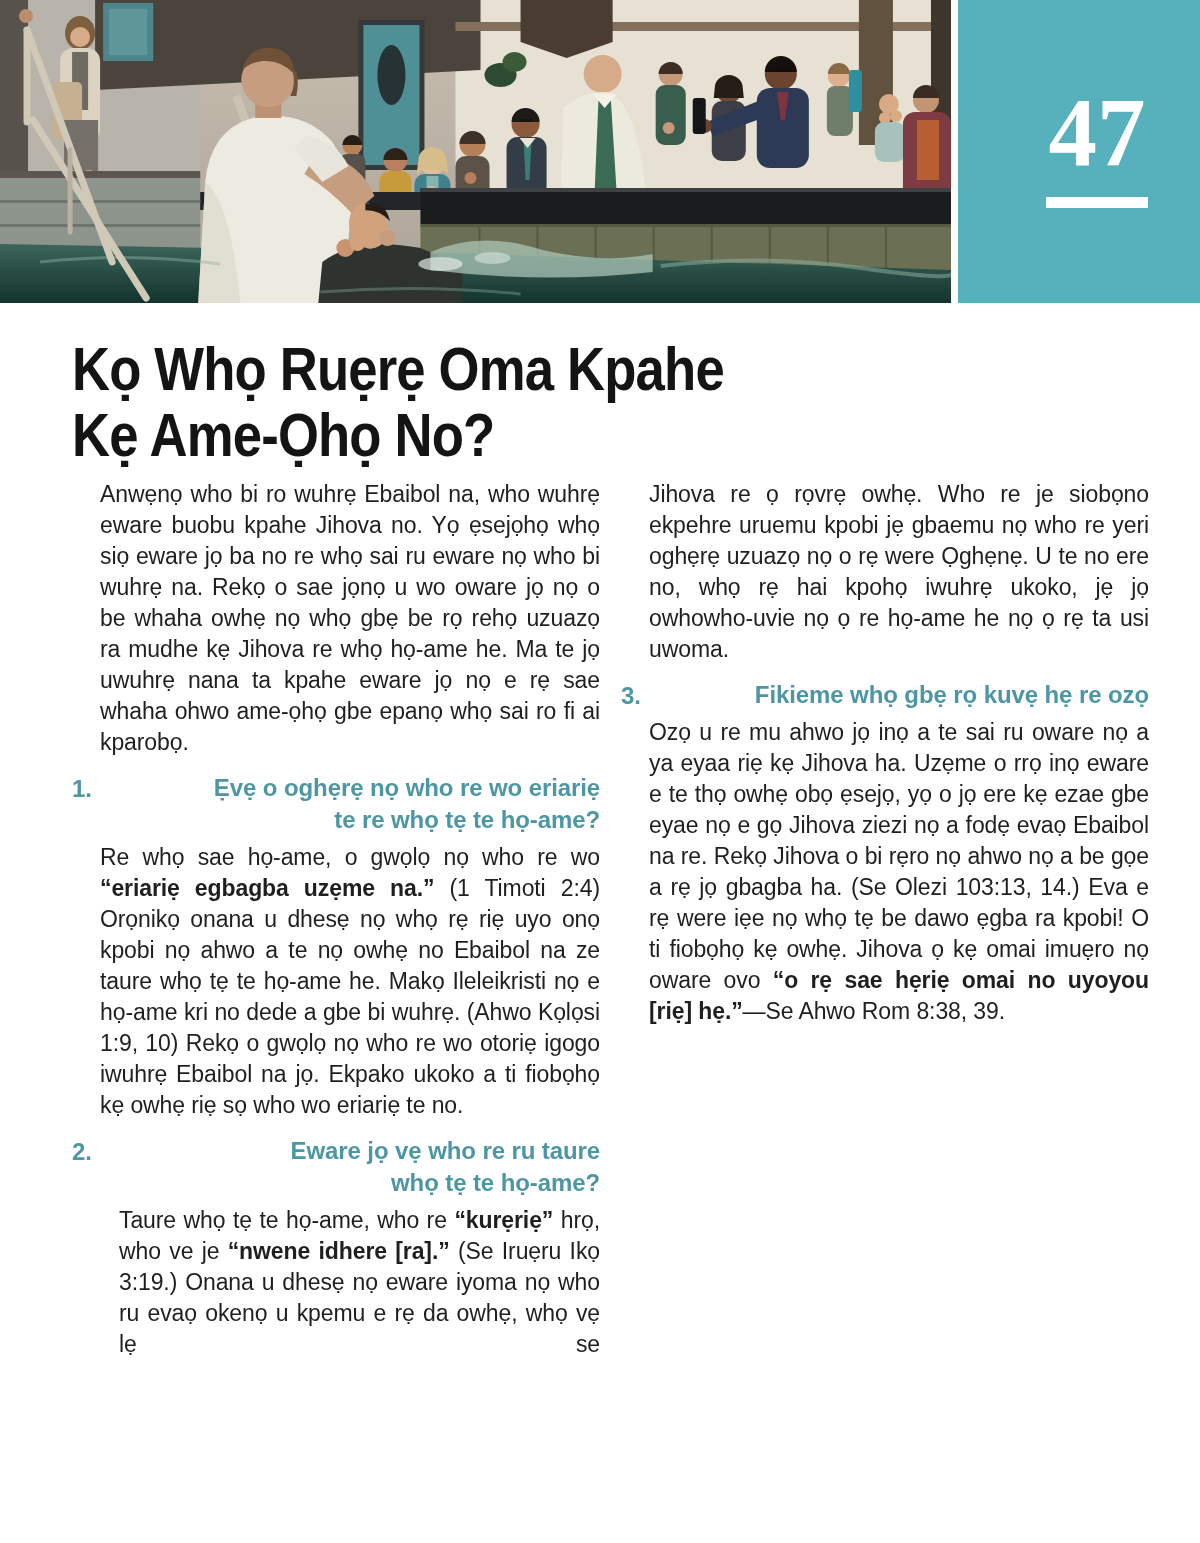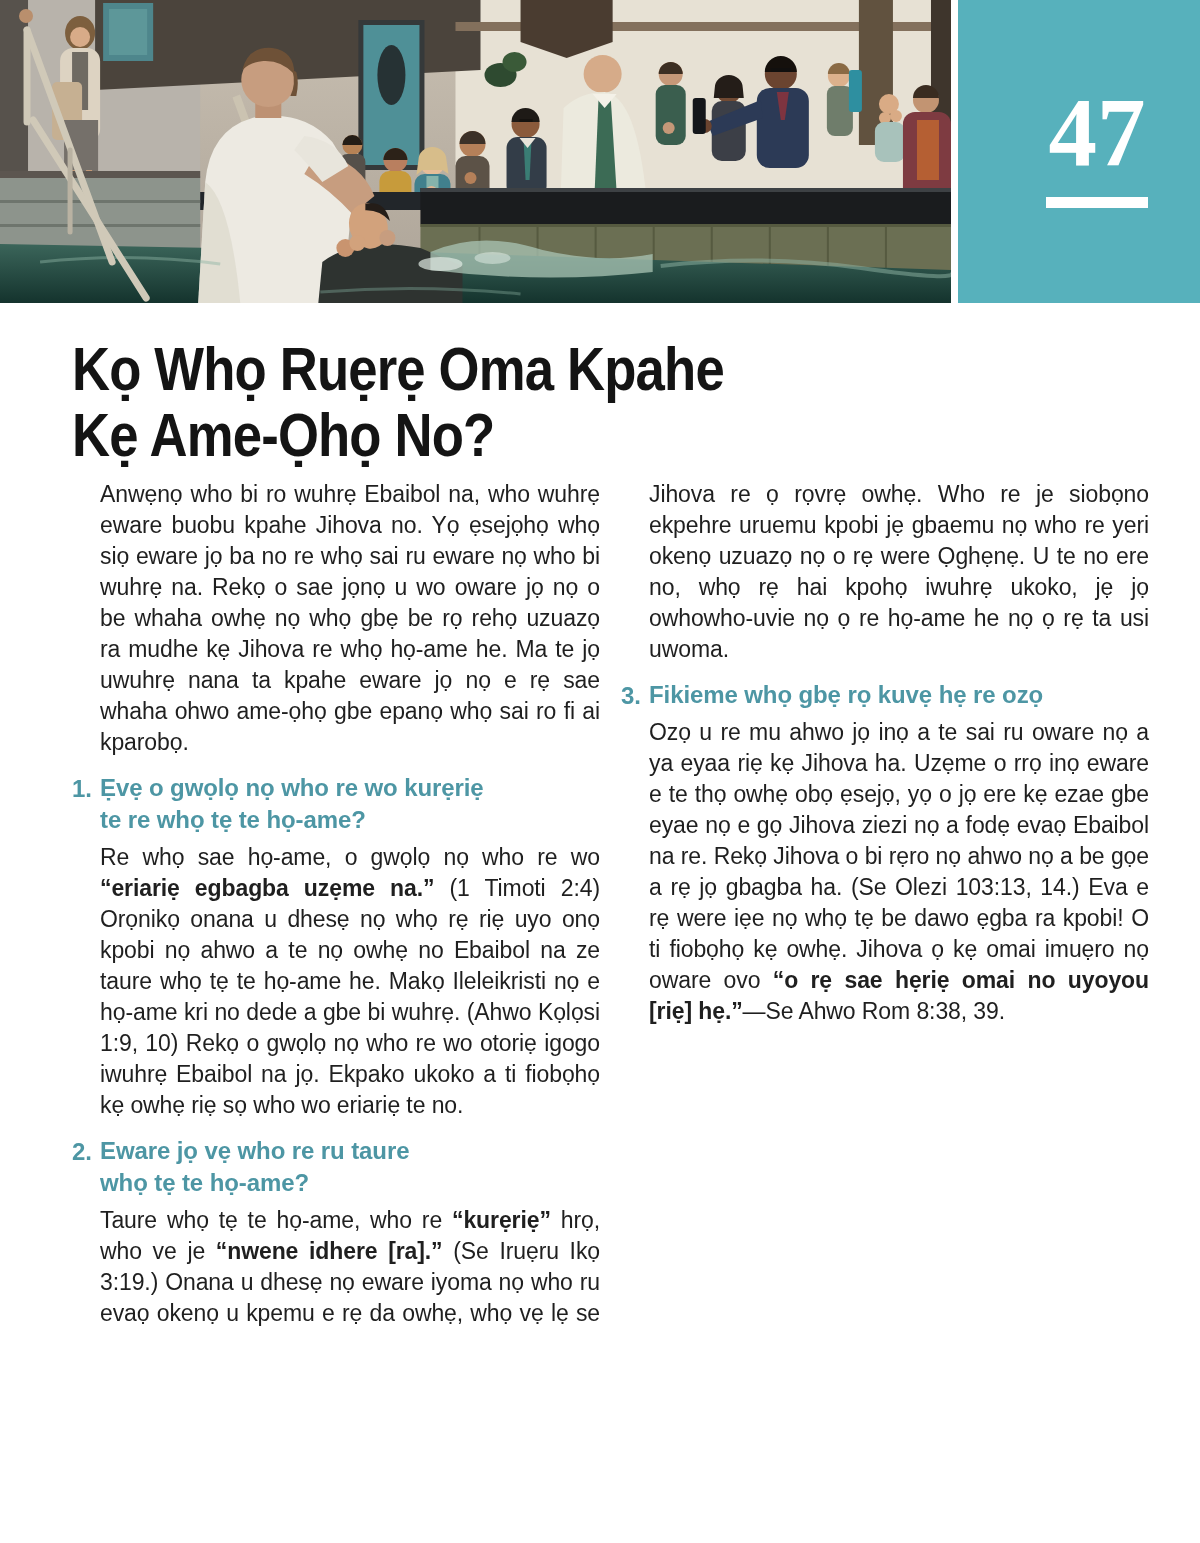--- a/index.html
+++ b/index.html
@@ -41,25 +41,25 @@
     position:absolute;top:479px;width:500px;
     font-size:23px;line-height:31px;text-align:justify;
     letter-spacing:-0.1px;
   }
   .col-left{left:100px;}
   .col-right{left:649px;}
   .para{margin:0 0 13px 0;}
   .q{position:relative;margin-top:14px;}
   .q-head{
     font-size:24px;line-height:32px;font-weight:bold;
-    color:var(--teal-head);margin:0 0 6px 0;text-align:left;
+    color:var(--teal-head);margin:0 0 6px 0;text-align:right;
   }
   .q-num{position:absolute;left:-28px;top:1px;font-size:24px;font-weight:bold;color:var(--teal-head);}
   .bold{font-weight:bold;}
-  .justify-last{text-align-last:justify;}
+  .justify-last{text-align-last:justify;margin-left:19px;}
 </style>
 </head>
 <body>
 
 <div class="hero">
   <svg viewBox="0 0 950 303" preserveAspectRatio="none">
     <defs>
       <linearGradient id="waterGrad" x1="0" y1="0" x2="0" y2="1">
         <stop offset="0" stop-color="#3b655a"></stop>
         <stop offset="1" stop-color="#14332d"></stop>
@@ -272,38 +272,38 @@
   <span class="tl">Kọ Whọ Ruẹrẹ Oma Kpahe</span>
   <span class="tl">Kẹ Ame-Ọhọ No?</span>
 </h1>
 
 <div class="col col-left">
   <p class="para"><span>Anwẹnọ who bi ro wuhrẹ Ebaibol na, who wuhrẹ eware buobu kpahe Jihova no. Yọ ẹsejọhọ whọ siọ eware jọ ba no re whọ sai ru eware nọ who bi wuhrẹ na. Rekọ o sae jọnọ u wo oware jọ nọ o be whaha owhẹ nọ whọ gbẹ be rọ rehọ uzuazọ ra mudhe kẹ Jihova re whọ họ-ame he. Ma te jọ uwuhrẹ nana ta kpahe eware jọ nọ e rẹ sae whaha ohwo ame-ọhọ gbe epanọ whọ sai ro fi ai kparobọ.</span></p>
 
   <div class="q">
     <span class="q-num">1.</span>
     <div class="q-head">
-      <span>Ẹvẹ o gwọlọ nọ who re wo kurẹriẹ</span><br>
+      <span>Ẹvẹ o oghẹrẹ nọ who re wo eriariẹ</span><br>
       <span>te re whọ tẹ te họ-ame?</span>
     </div>
     <p class="para"><span>Re whọ sae họ-ame, o gwọlọ nọ who re wo </span><span class="bold">“eriariẹ egbagba uzẹme na.”</span><span> (1 Timoti 2:4) Orọnikọ onana u dhesẹ nọ whọ rẹ riẹ uyo onọ kpobi nọ ahwo a te nọ owhẹ no Ebaibol na ze taure whọ tẹ te họ-ame he. Makọ Ileleikristi nọ e họ-ame kri no dede a gbe bi wuhrẹ. (Ahwo Kọlọsi 1:9, 10) Rekọ o gwọlọ nọ who re wo otoriẹ igogo iwuhrẹ Ebaibol na jọ. Ekpako ukoko a ti fiobọhọ kẹ owhẹ riẹ sọ who wo eriariẹ te no.</span></p>
   </div>
 
   <div class="q">
     <span class="q-num">2.</span>
     <div class="q-head">
       <span>Eware jọ vẹ who re ru taure</span><br>
       <span>whọ tẹ te họ-ame?</span>
     </div>
     <p class="para justify-last"><span>Taure whọ tẹ te họ-ame, who re </span><span class="bold">“kurẹriẹ”</span><span> hrọ, who ve je </span><span class="bold">“nwene idhere [ra].”</span><span> (Se Iruẹru Ikọ 3:19.) Onana u dhesẹ nọ eware iyoma nọ who ru evaọ okenọ u kpemu e rẹ da owhẹ, whọ vẹ lẹ se</span></p>
   </div>
 </div>
 
 <div class="col col-right">
-  <p class="para"><span>Jihova re ọ rọvrẹ owhẹ. Who re je siobọno ekpehre uruemu kpobi jẹ gbaemu nọ who re yeri okenọ uzuazọ nọ o rẹ were Ọghẹnẹ. U te no ere no, whọ rẹ hai kpohọ iwuhrẹ ukoko, jẹ jọ owhowho-uvie nọ ọ re họ-ame he nọ ọ rẹ ta usi uwoma.</span></p>
+  <p class="para"><span>Jihova re ọ rọvrẹ owhẹ. Who re je siobọno ekpehre uruemu kpobi jẹ gbaemu nọ who re yeri oghẹrẹ uzuazọ nọ o rẹ were Ọghẹnẹ. U te no ere no, whọ rẹ hai kpohọ iwuhrẹ ukoko, jẹ jọ owhowho-uvie nọ ọ re họ-ame he nọ ọ rẹ ta usi uwoma.</span></p>
 
   <div class="q">
     <span class="q-num">3.</span>
     <div class="q-head">
       <span>Fikieme whọ gbẹ rọ kuvẹ hẹ re ozọ</span><br>
     </div>
     <p class="para"><span>Ozọ u re mu ahwo jọ inọ a te sai ru oware nọ a ya eyaa riẹ kẹ Jihova ha. Uzẹme o rrọ inọ eware e te thọ owhẹ obọ ẹsejọ, yọ o jọ ere kẹ ezae gbe eyae nọ e gọ Jihova ziezi nọ a fodẹ evaọ Ebaibol na re. Rekọ Jihova o bi rẹro nọ ahwo nọ a be gọe a rẹ jọ gbagba ha. (Se Olezi 103:13, 14.) Eva e rẹ were iẹe nọ whọ tẹ be dawo ẹgba ra kpobi! O ti fiobọhọ kẹ owhẹ. Jihova ọ kẹ omai imuẹro nọ oware ovo </span><span class="bold">“o rẹ sae hẹriẹ omai no uyoyou [riẹ] hẹ.”</span><span>—Se Ahwo Rom 8:38, 39.</span></p>
   </div>
 </div>
 

